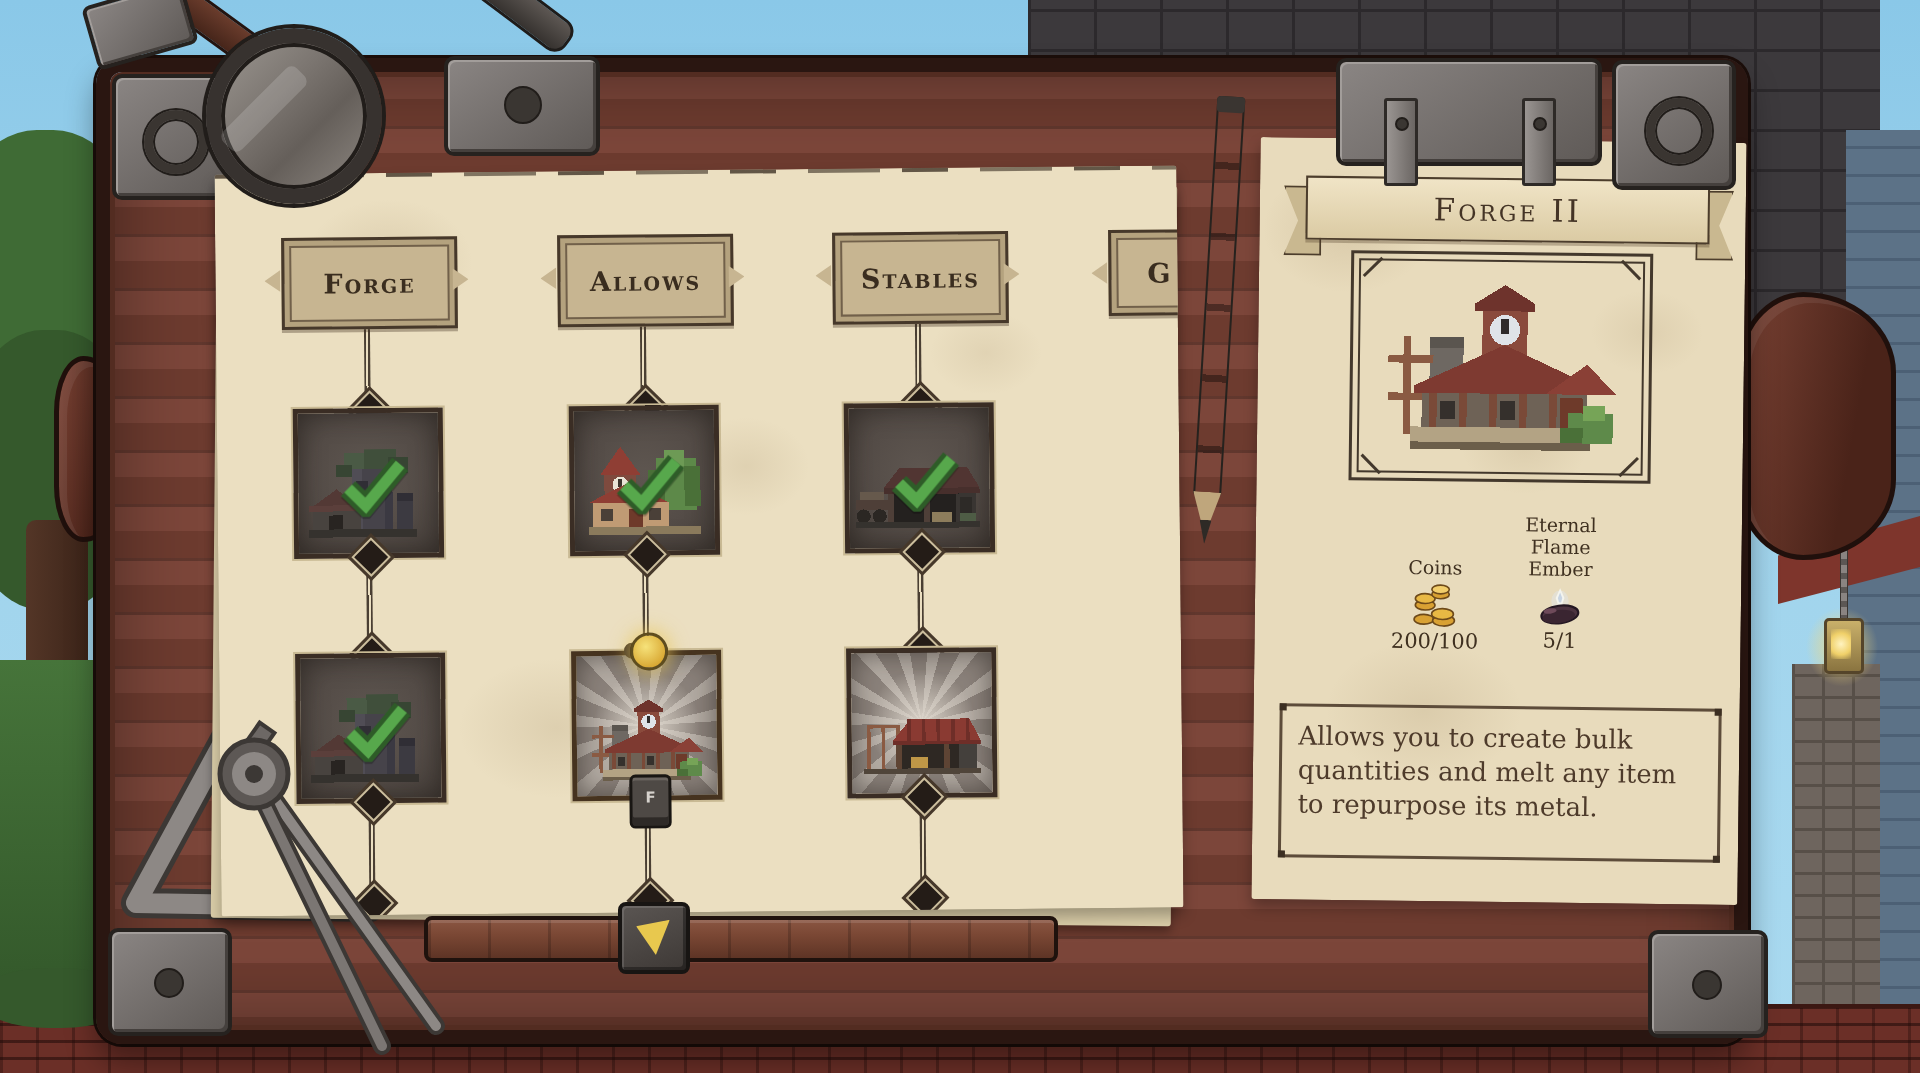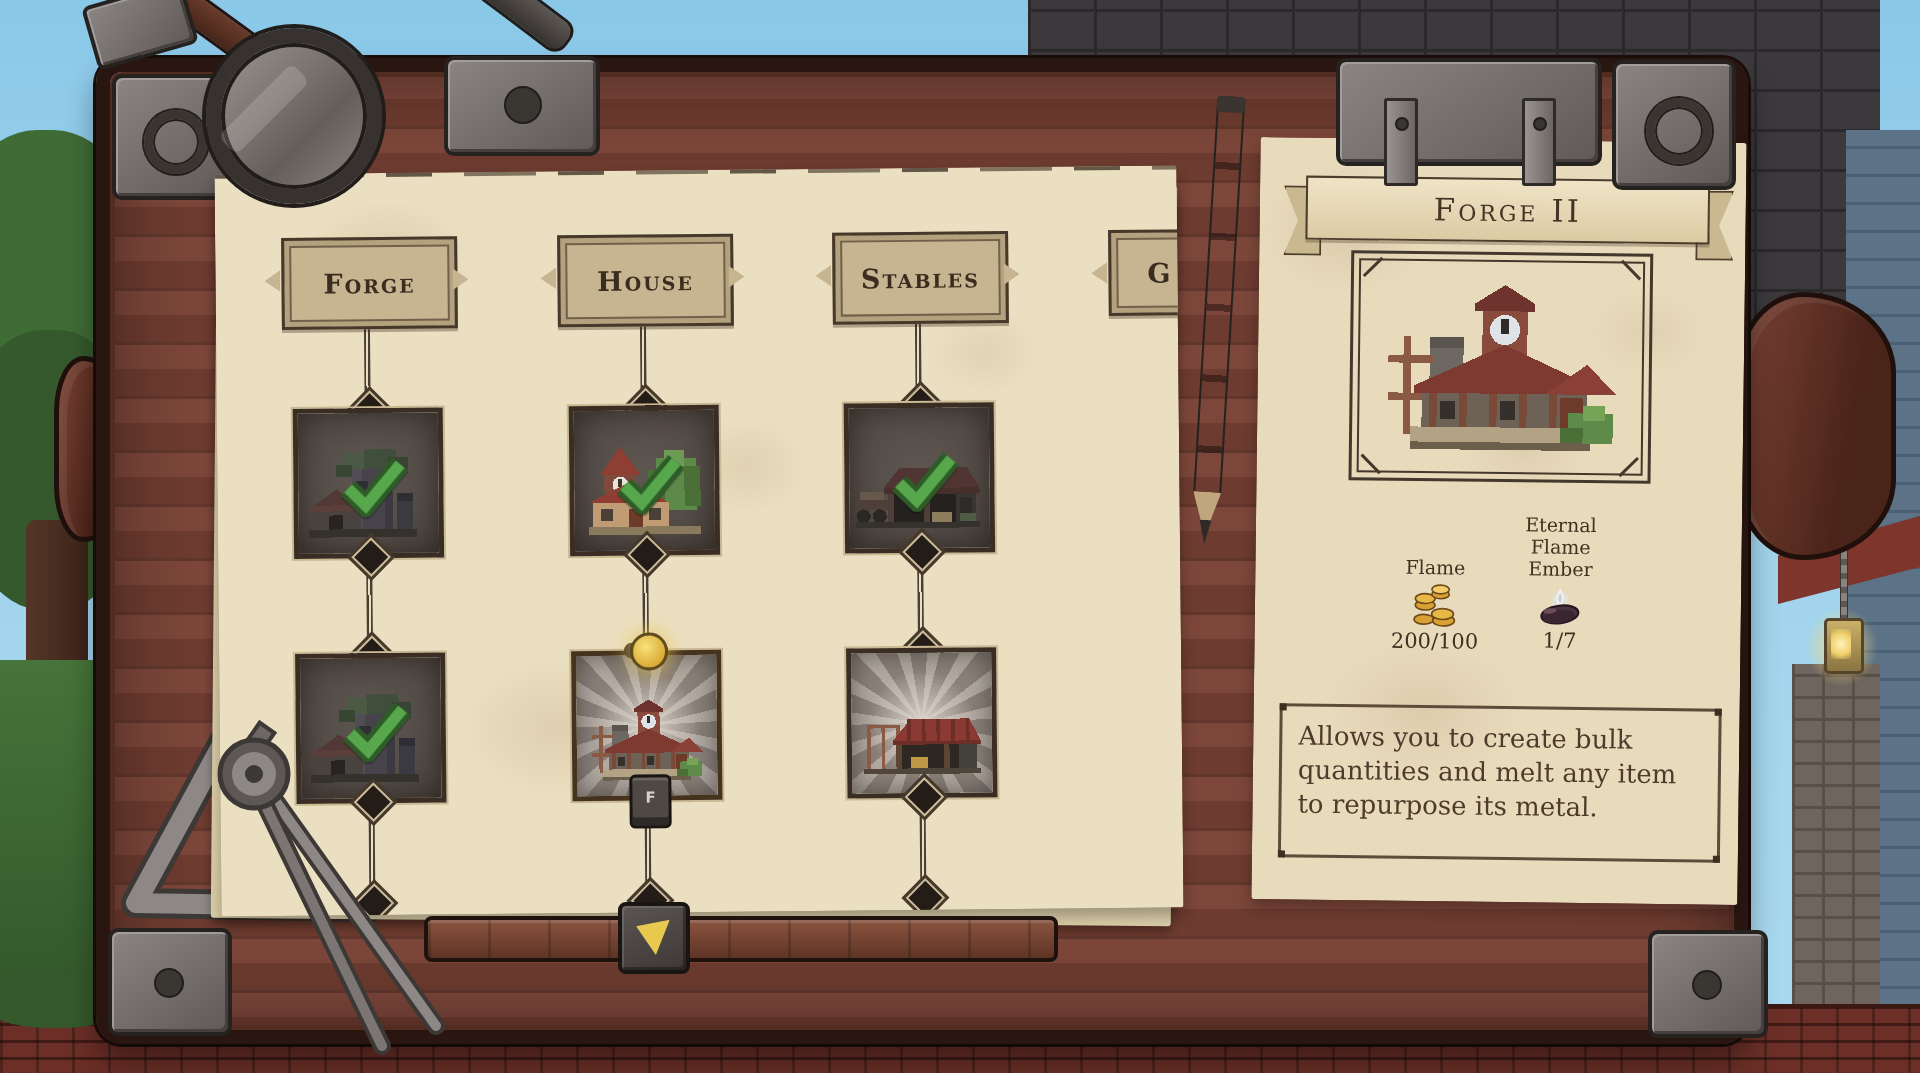--- a/index.html
+++ b/index.html
@@ -328,21 +328,21 @@
             <use href="#sym-check"></use>
           </svg>
       </div>
       <div class="abs node-diamond" style="left:73px;top:551px;"></div>
       <div class="abs node-diamond" style="left:73px;top:652px;"></div>
     </div>
 
     <div class="abs" style="left:342px;top:64px;width:170px;height:690px;">
       <div class="abs col-line" style="left:82px;top:86px;width:6px;height:578px;"></div>
       <div class="abs plaque" style="left:0;top:0;width:170px;height:86px;">
-        <span>House</span>
+        <span>Allows</span>
       </div>
       <div class="abs plq-arrow l" style="left:-17px;top:32px;"></div>
       <div class="abs plq-arrow r" style="left:171px;top:32px;"></div>
       <div class="abs node-diamond" style="left:73px;top:159px;"></div>
       <div class="abs tile" style="left:10px;top:171px;width:140px;height:140px;">
         <div class="tile-inner">
             <svg class="art">
               <use href="#sym-forge1"></use>
             </svg>
           </div>
@@ -422,32 +422,32 @@
       <div class="corner-tick abs" style="left:6px;top:12px;transform:rotate(-45deg);"></div>
       <div class="corner-tick abs" style="right:6px;top:12px;transform:rotate(45deg);"></div>
       <div class="corner-tick abs" style="left:6px;bottom:12px;transform:rotate(45deg);"></div>
       <div class="corner-tick abs" style="right:6px;bottom:12px;transform:rotate(-45deg);"></div>
       <svg style="position:absolute;left:50%;bottom:14px;transform:translateX(-50%);width:240px;height:180px;">
           <use href="#sym-forge2"></use>
         </svg>
     </div>
 
     <div class="abs cost-item" style="left:124px;top:392px;width:112px;">
-      <div class="cost-label">Flame</div>
+      <div class="cost-label">Coins</div>
       <svg style="width:48px;height:44px;margin-top:4px;">
           <use href="#sym-coins"></use>
         </svg>
       <div class="cost-value">200/100</div>
     </div>
     <div class="abs cost-item" style="left:240px;top:392px;width:130px;">
       <div class="cost-label">Eternal Flame Ember</div>
       <svg style="width:48px;height:40px;margin-top:6px;">
           <use href="#sym-ember"></use>
         </svg>
-      <div class="cost-value">1/7</div>
+      <div class="cost-value">5/1</div>
     </div>
 
     <div class="abs desc-box" style="left:26px;top:566px;width:404px;height:124px;">
       <div class="dot" style="left:-3px;top:-3px;"></div>
       <div class="dot" style="right:-3px;top:-3px;"></div>
       <div class="dot" style="left:-3px;bottom:-3px;"></div>
       <div class="dot" style="right:-3px;bottom:-3px;"></div>
       <span>Allows you to create bulk quantities and melt any item to repurpose its metal.</span>
     </div>
   </div>

